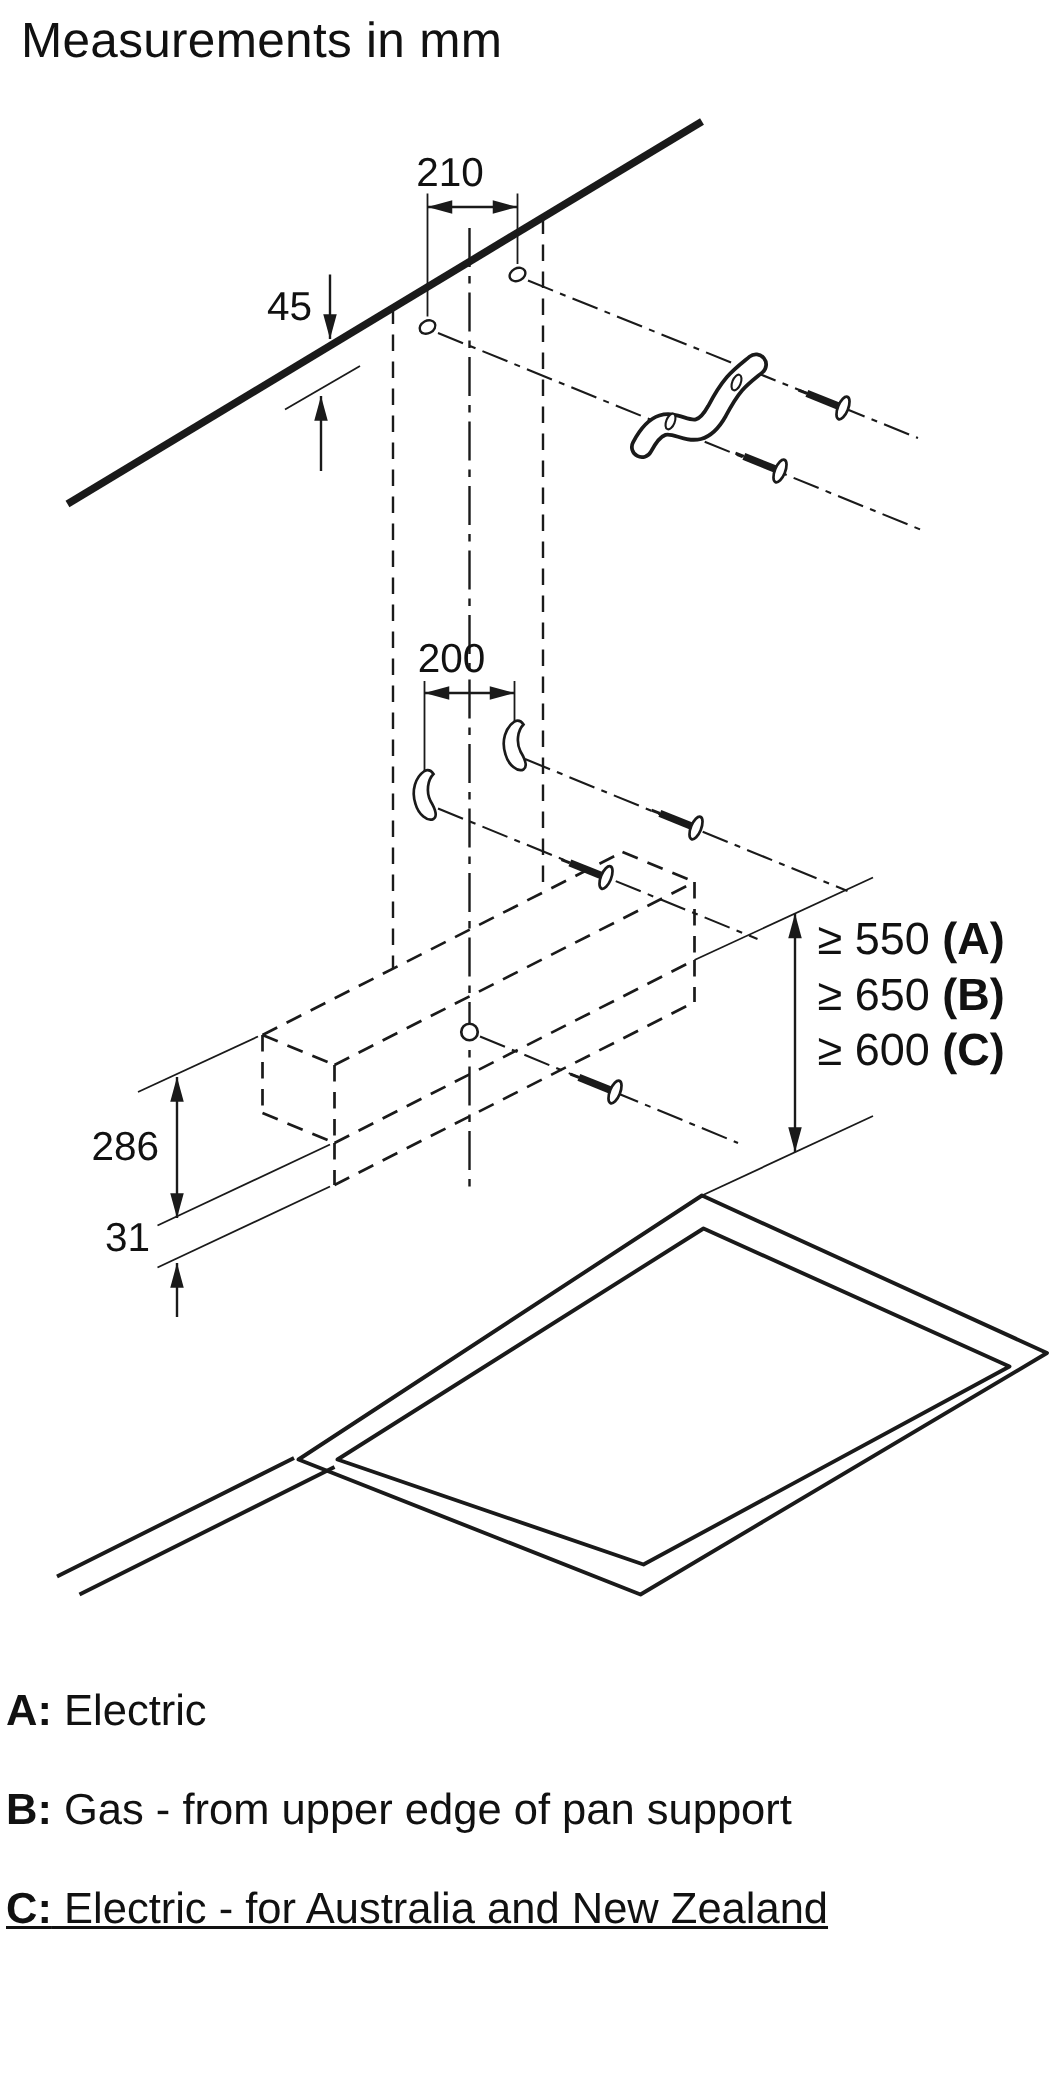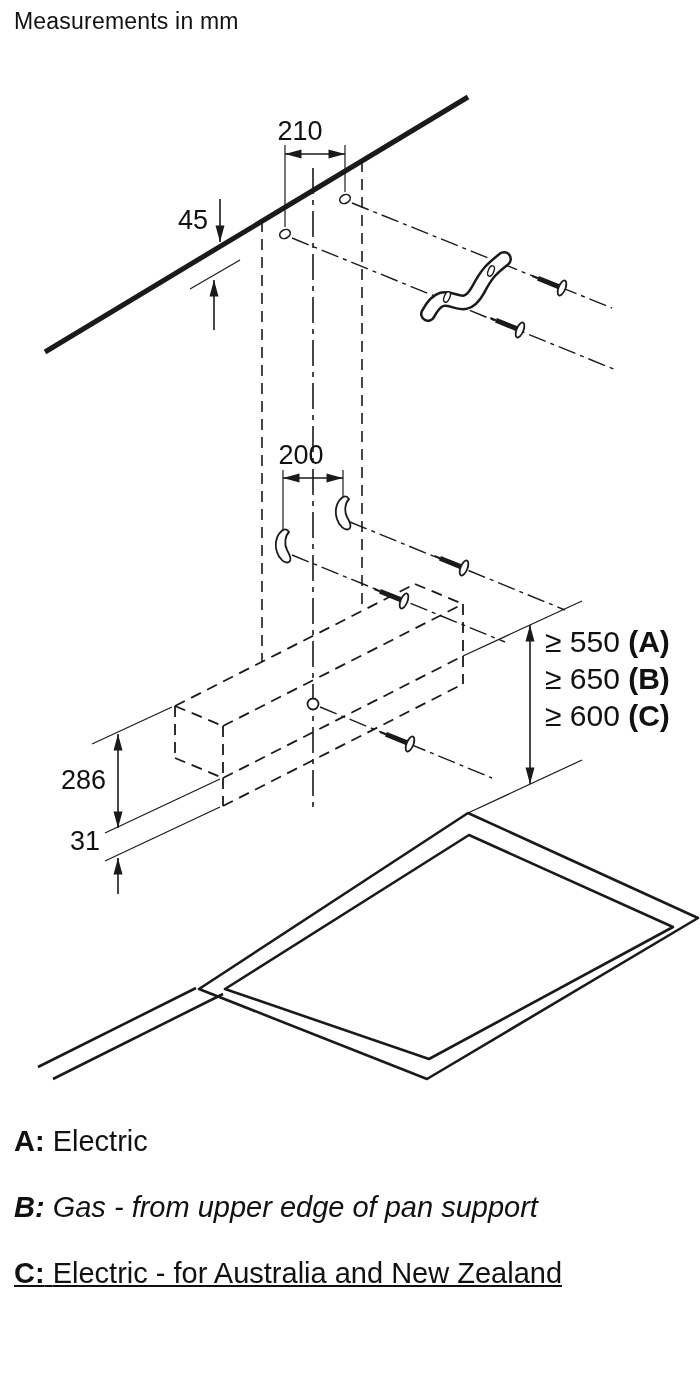--- a/index.html
+++ b/index.html
@@ -2,30 +2,30 @@
 <html><head>
 <meta charset="utf-8">
 <style>
   html,body{margin:0;padding:0;}
   body{
     width:700px;height:1400px;background:#ffffff;position:relative;
     font-family:"Liberation Sans", sans-serif;color:#111;
     -webkit-font-smoothing:antialiased;
   }
   .page-title{
-    position:absolute;left:14px;top:8px;font-size:23px;letter-spacing:0.2px;
+    position:absolute;left:14px;top:8px;font-size:33px;letter-spacing:0.2px;
   }
-  .diagram-wrap{position:absolute;left:0;top:16px;width:648px;height:1080px;}
+  .diagram-wrap{position:absolute;left:0;top:0;width:648px;height:1080px;}
   svg{display:block;}
   svg text{font-family:"Liberation Sans", sans-serif;fill:#111;}
   .dim-label{font-size:27px;}
   .clr-label{font-size:30px;}
   .b{font-weight:bold;}
   .legend{
-    position:absolute;left:14px;width:660px;font-size:29px;line-height:34px;
+    position:absolute;left:4px;width:660px;font-size:29px;line-height:34px;
   }
   .legend-row-a{top:1124px;}
   .legend-row-b{top:1190px;}
   .legend-row-c{top:1256px;text-decoration:underline;}
 </style>
 </head>
 <body>
 
 <div class="page-title">Measurements in mm</div>
 
@@ -177,20 +177,20 @@
     <line x1="38" y1="1051" x2="196" y2="972"></line>
     <line x1="53" y1="1063" x2="223" y2="978"></line>
   </g>
 </svg>
 </div>
 
 <div class="legend legend-row-a" style="position:absolute;">
   <span class="b">A:</span>
   <span>Electric</span>
 </div>
-<div class="legend legend-row-b" style="position:absolute;font-style:italic;">
+<div class="legend legend-row-b" style="position:absolute;">
   <span class="b">B:</span>
   <span>Gas - from upper edge of pan support</span>
 </div>
 <div class="legend legend-row-c" style="position:absolute;">
   <span class="b">C:</span>
   <span>Electric - for Australia and New Zealand</span>
 </div>
 
 </body></html>

